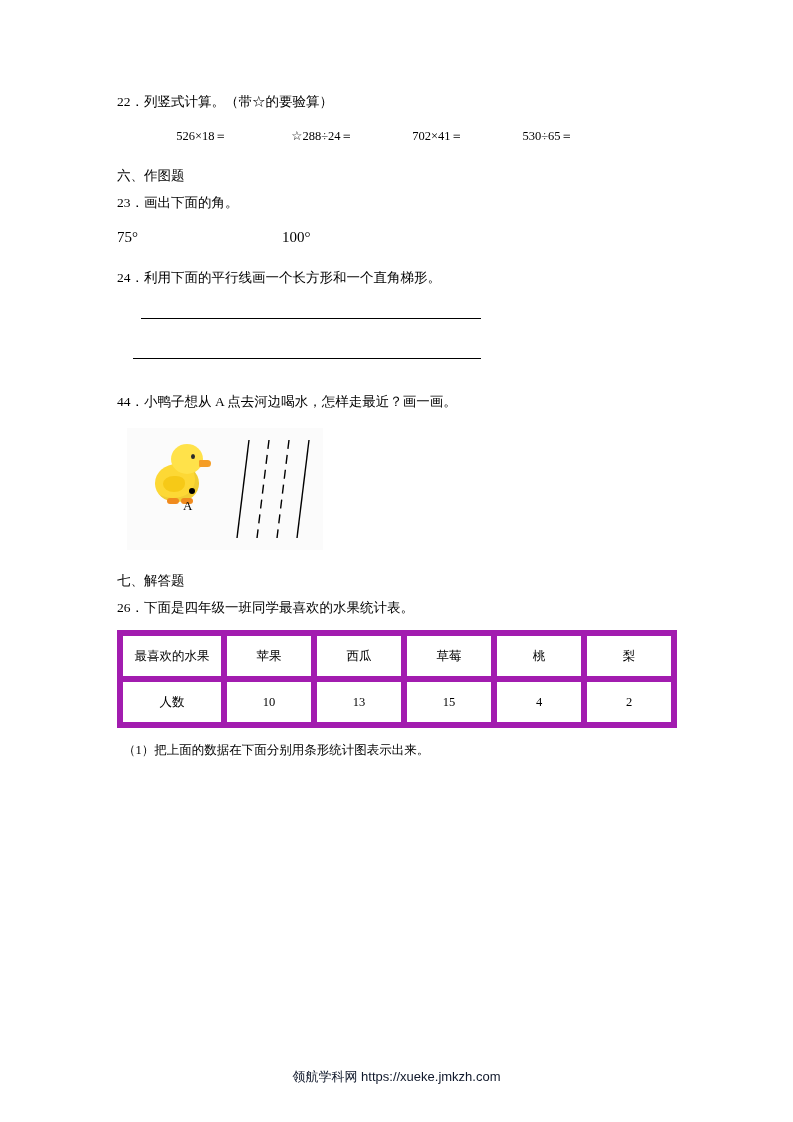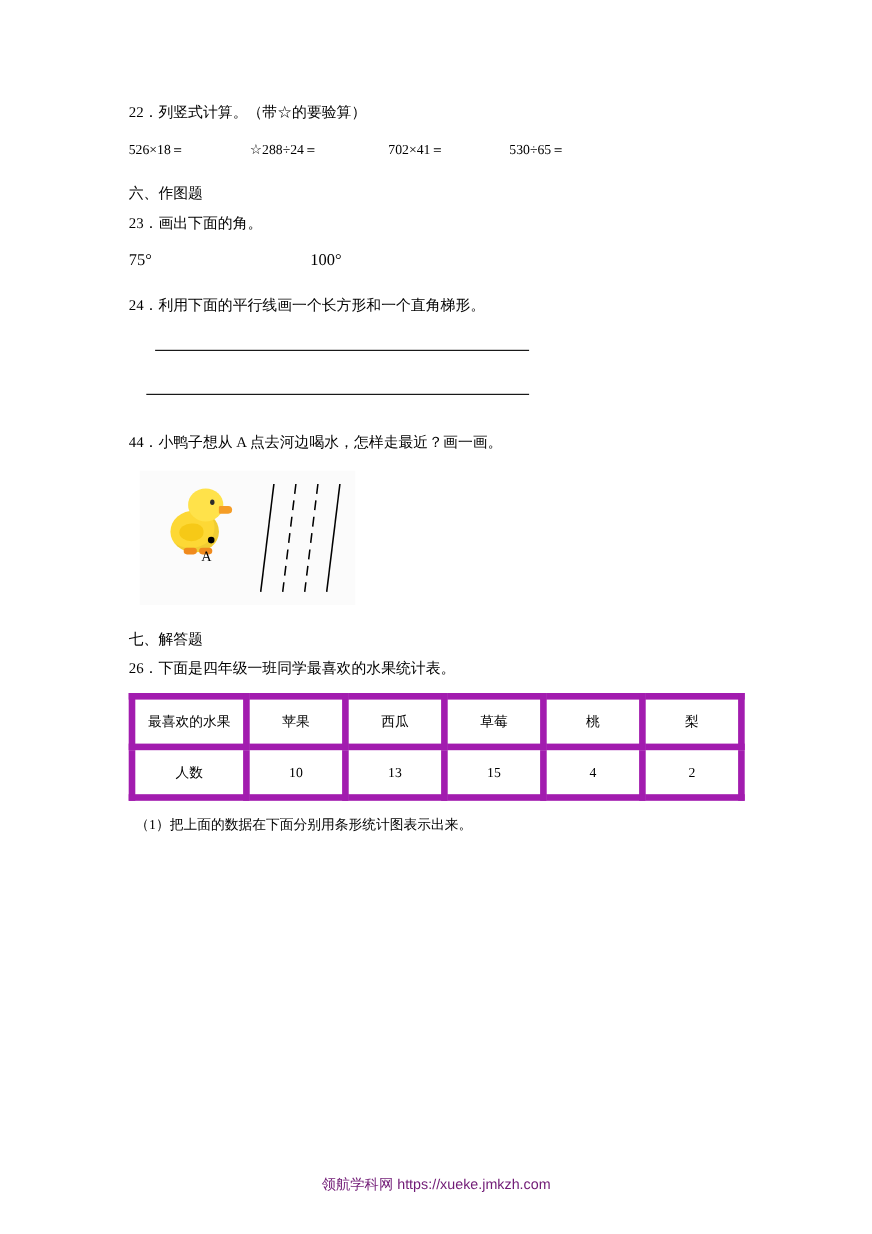--- a/index.html
+++ b/index.html
@@ -40,20 +40,21 @@
   }
   .mt22 { margin-top: 22px; }
 
   .calc-row {
     margin-top: 16px;
     font-size: 12.5px;
     display: flex;
   }
   .calc-row span {
     display: inline-block;
+    text-align: right;
   }
   .calc-1 { width: 110px; }
   .calc-2 { width: 126px; }
   .calc-3 { width: 110px; }
   .calc-4 { width: 110px; }
 
   .angle-row {
     margin-top: 16px;
     font-size: 15px;
     display: flex;
@@ -177,21 +178,21 @@
     margin-left: 6px;
   }
 
   .footer {
     position: absolute;
     left: 0;
     top: 1068px;
     width: 793px;
     text-align: center;
     font-size: 13px;
-    color: #701a75;
+    color: #0f172a;
     font-family: "Liberation Sans", sans-serif;
   }
 </style>
 </head>
 <body>
 
 <div class="page">
   <div class="content">
 
     <div class="q-line">22．列竖式计算。（带☆的要验算）</div>

